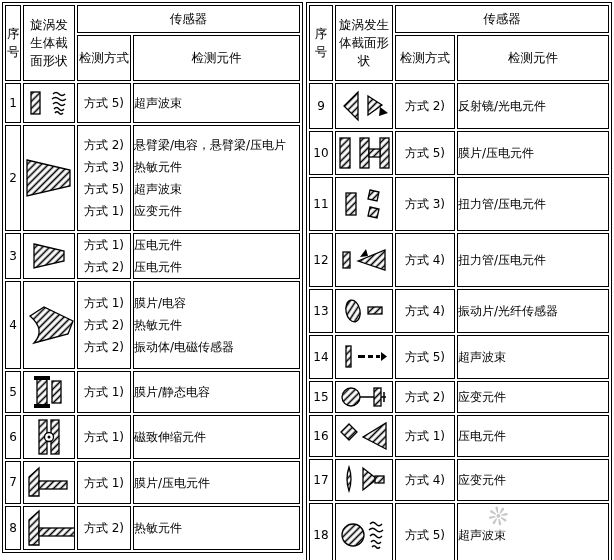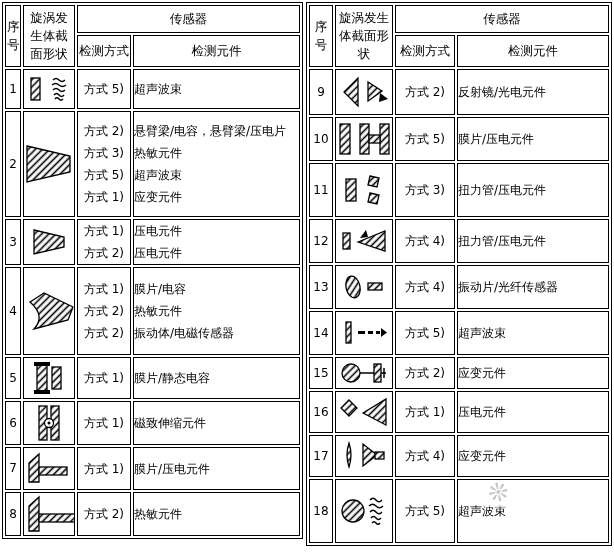--- a/index.html
+++ b/index.html
@@ -17,33 +17,33 @@
   .vtab th,.vtab td{
     border:1px solid #000;box-sizing:border-box;padding:0;
     font-weight:normal;font-size:12px;vertical-align:middle;overflow:hidden;
   }
   .vtab th{font-size:12.5px;text-align:center;word-break:break-all;line-height:1.45;padding:1px;}
   .t-left col.w-num{width:16px;}  .t-left col.w-shape{width:52px;}
   .t-left col.w-method{width:54px;} .t-left col.w-elem{width:167px;}
   .t-right col.w-num{width:24px;}  .t-right col.w-shape{width:58px;}
   .t-right col.w-method{width:60px;} .t-right col.w-elem{width:152px;}
   thead tr:nth-child(1){height:28px;}
-  thead tr:nth-child(2){height:32px;}
+  thead tr:nth-child(2){height:46px;}
   .t-left tbody tr:nth-child(1){height:40px;}
   .t-left tbody tr:nth-child(2){height:106px;}
   .t-left tbody tr:nth-child(3){height:44px;}
   .t-left tbody tr:nth-child(4){height:88px;}
   .t-left tbody tr:nth-child(5){height:42px;}
   .t-left tbody tr:nth-child(6){height:44px;}
   .t-left tbody tr:nth-child(7){height:43px;}
   .t-left tbody tr:nth-child(8){height:44px;}
   .t-right tbody tr:nth-child(1){height:46px;}
   .t-right tbody tr:nth-child(2){height:44px;}
   .t-right tbody tr:nth-child(3){height:54px;margin-top:16px;}
-  .t-right tbody tr:nth-child(4){height:44px;border-radius:20px;}
+  .t-right tbody tr:nth-child(4){height:54px;border-radius:20px;}
   .t-right tbody tr:nth-child(5){height:44px;}
   .t-right tbody tr:nth-child(6){height:44px;}
   .t-right tbody tr:nth-child(7){height:31px;}
   .t-right tbody tr:nth-child(8){height:42px;margin-left:9px;}
   .t-right tbody tr:nth-child(9){height:42px;}
   .t-right tbody tr:nth-child(10){height:64px;}
   .c-num{text-align:center;word-break:break-all;line-height:1.4;}
   .c-shape{text-align:center;}
   .c-method{text-align:center;white-space:nowrap;}
   .c-elem{text-align:left;padding-left:4px;position:relative;}

